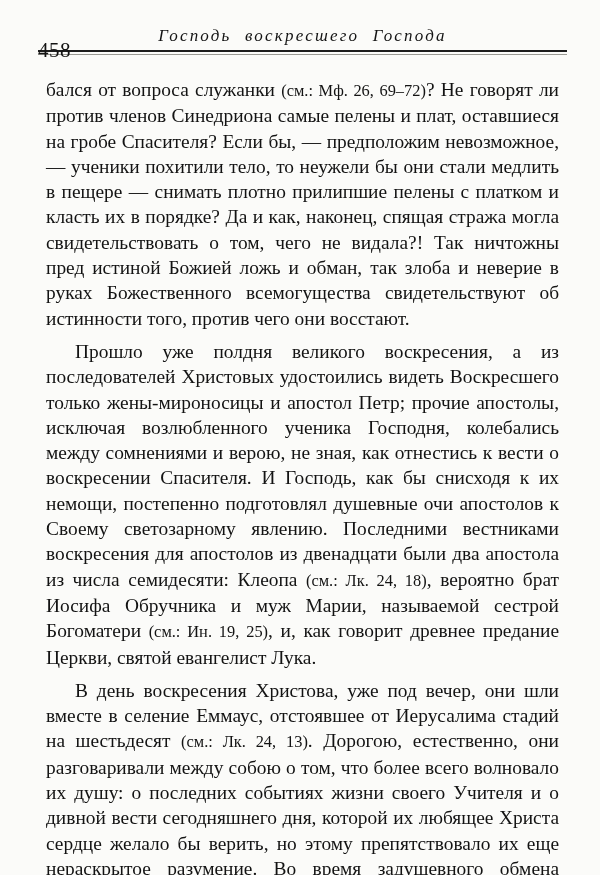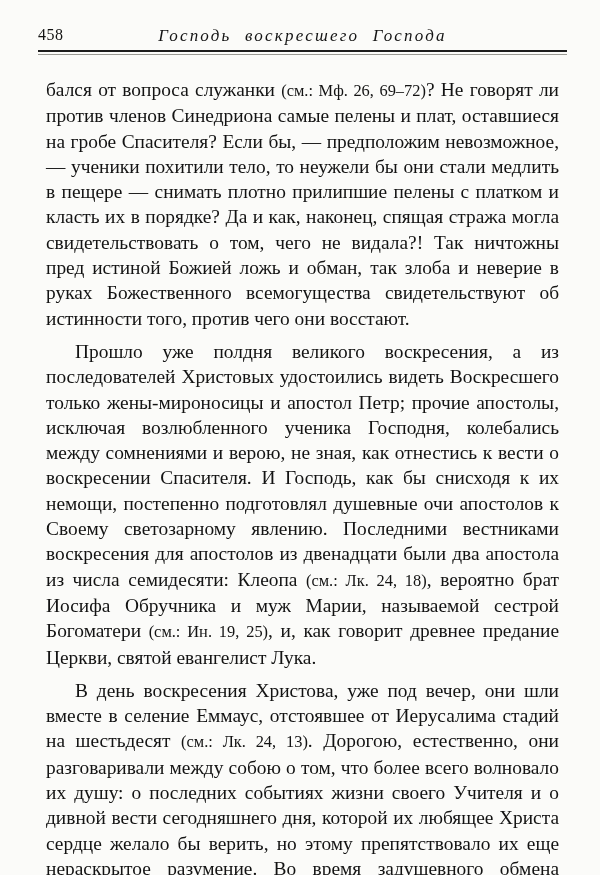--- a/index.html
+++ b/index.html
@@ -21,22 +21,22 @@
     padding: 26px 33px 0 38px;
   }
   .header-row {
     position: relative;
     height: 22px;
     margin-bottom: 2px;
   }
   .page-number {
     position: absolute;
     left: 0;
-    top: 0;
-    font-size: 16px;
+    top: 12px;
+    font-size: 21px;
     letter-spacing: 0.5px;
     text-align: right;
   }
   .running-title {
     text-align: center;
     font-style: italic;
     font-size: 17px;
     letter-spacing: 2.2px;
     word-spacing: 7px;
     white-space: nowrap;

